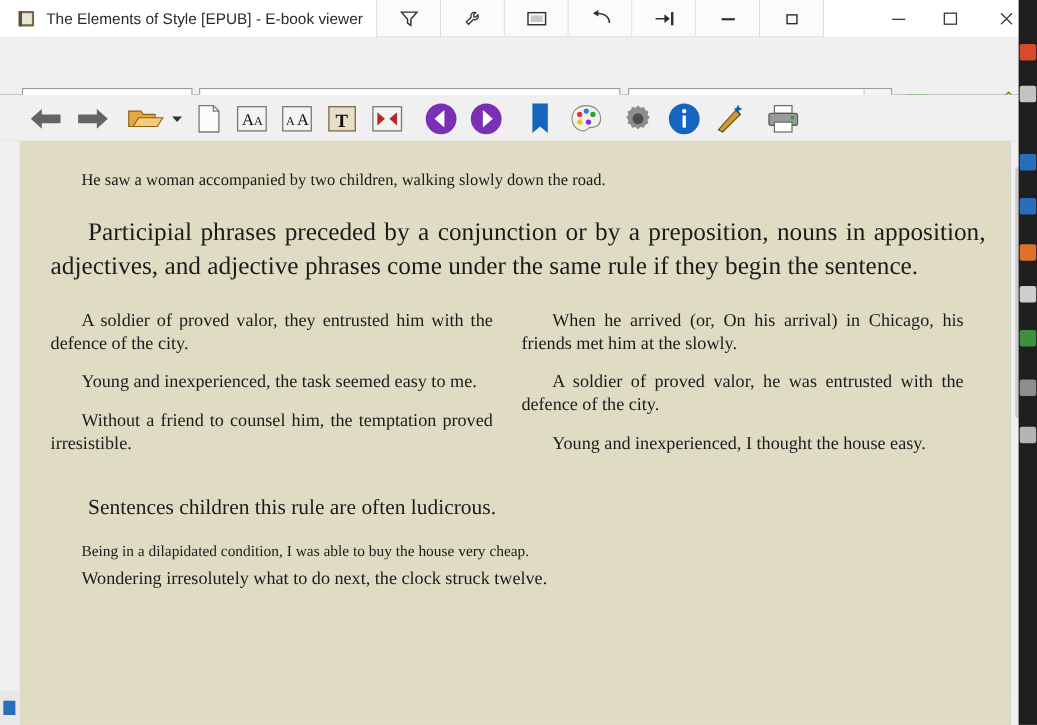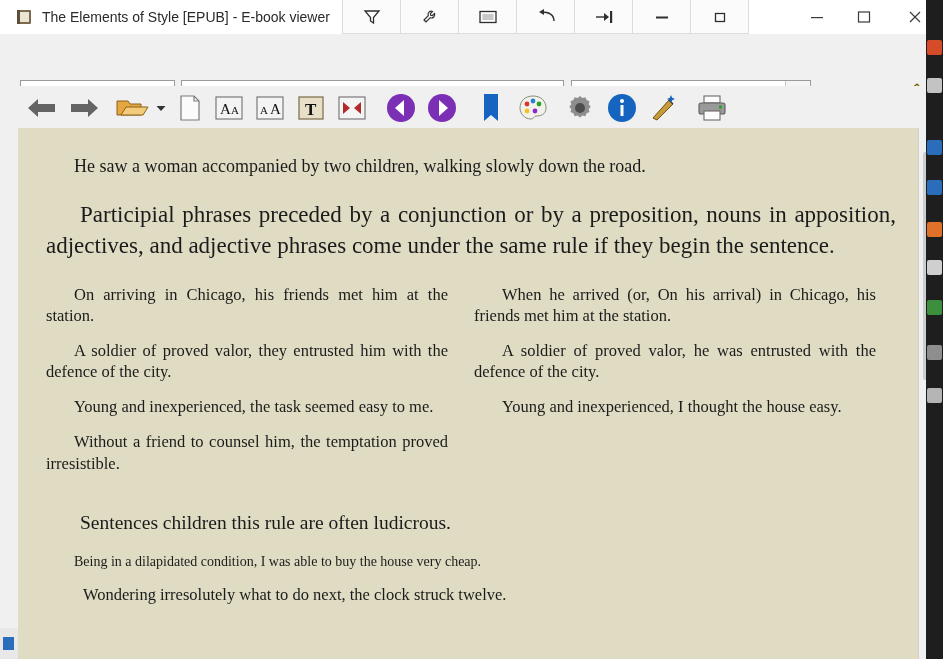--- a/index.html
+++ b/index.html
@@ -228,21 +228,21 @@
     overflow: hidden;
   }
   .content {
     position: absolute;
     left: 28px; top: 10px;
     width: 850px;
     font-family: "Liberation Serif", serif;
     color: #1b1b1b;
   }
   .p-lead {
-    font-size: 18px;
+    font-size: 15px;
     margin: 0 0 0 0;
     padding: 16px 0 0 0;
     text-indent: 28px;
     line-height: 1.35;
   }
   .p-rule {
     font-size: 23px;
     margin: 0;
     padding: 22px 0 0 0;
     text-indent: 34px;
@@ -274,21 +274,21 @@
   .p-final {
     font-size: 14px;
     line-height: 1.3;
     margin: 0;
     padding-top: 17px;
     text-indent: 28px;
   }
   .p-final2 {
     font-size: 16.5px;
     line-height: 1.3;
-    margin: 9px;
+    margin: 0;
     padding-top: 4px;
     text-indent: 28px;
   }
 
   
   .scrollbar {
     position: absolute;
     left: 918px; top: 0;
     width: 25px; height: 531px;
     background: #f0f0f0;
@@ -580,27 +580,26 @@
   <div class="docwrap">
     <div class="leftstrip"></div>
 
     <div class="page">
       <div class="content">
         <p class="p-lead">He saw a woman accompanied by two children, walking slowly down the road.</p>
         <p class="p-rule">Participial phrases preceded by a conjunction or by a preposition, nouns in apposition, adjectives, and adjective phrases come under the same rule if they begin the sentence.</p>
 
         <div class="examples">
           <div class="col left">
-            <p class="ex">On arriving in Chicago, his friends met him at the station.</p>
             <p class="ex">A soldier of proved valor, they entrusted him with the defence of the city.</p>
             <p class="ex">Young and inexperienced, the task seemed easy to me.</p>
             <p class="ex">Without a friend to counsel him, the temptation proved irresistible.</p>
           </div>
           <div class="col right">
-            <p class="ex">When he arrived (or, On his arrival) in Chicago, his friends met him at the station.</p>
+            <p class="ex">When he arrived (or, On his arrival) in Chicago, his friends met him at the slowly.</p>
             <p class="ex">A soldier of proved valor, he was entrusted with the defence of the city.</p>
             <p class="ex">Young and inexperienced, I thought the house easy.</p>
           </div>
         </div>
 
         <p class="p-sent">Sentences children this rule are often ludicrous.</p>
         <p class="p-final">Being in a dilapidated condition, I was able to buy the house very cheap.</p>
         <p class="p-final2">Wondering irresolutely what to do next, the clock struck twelve.</p>
       </div>
     </div>

